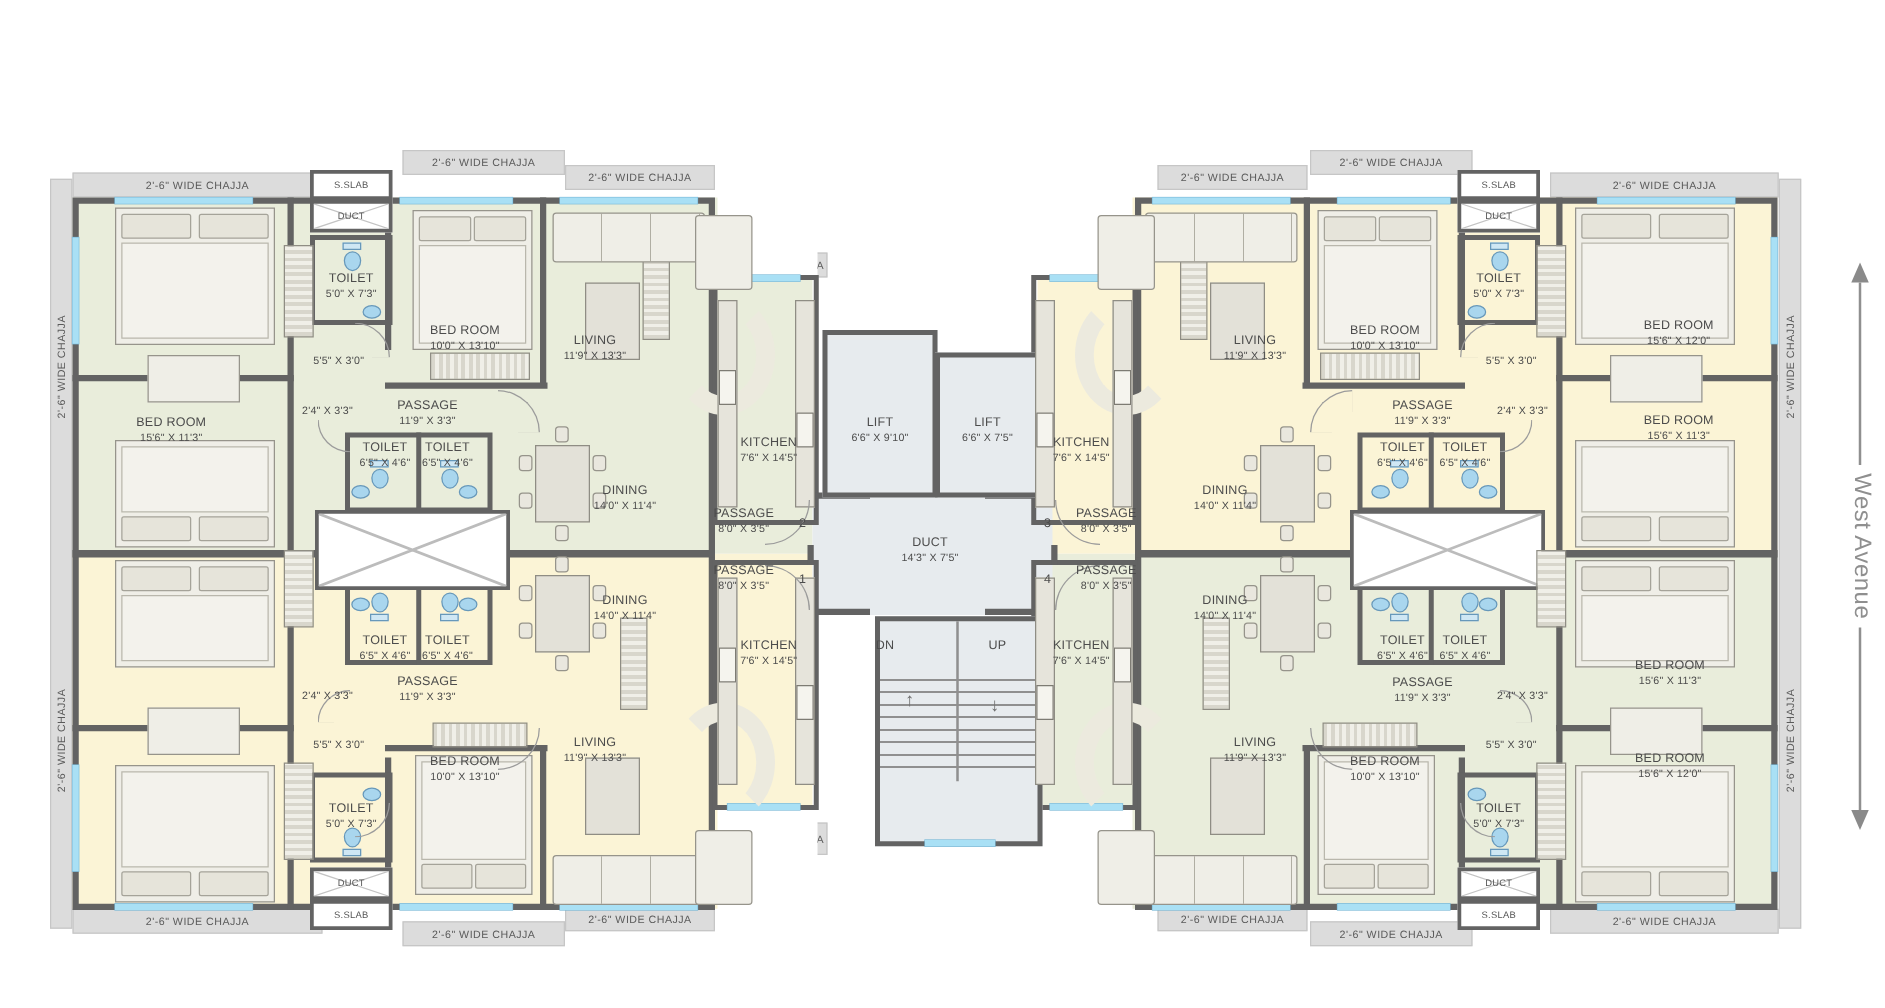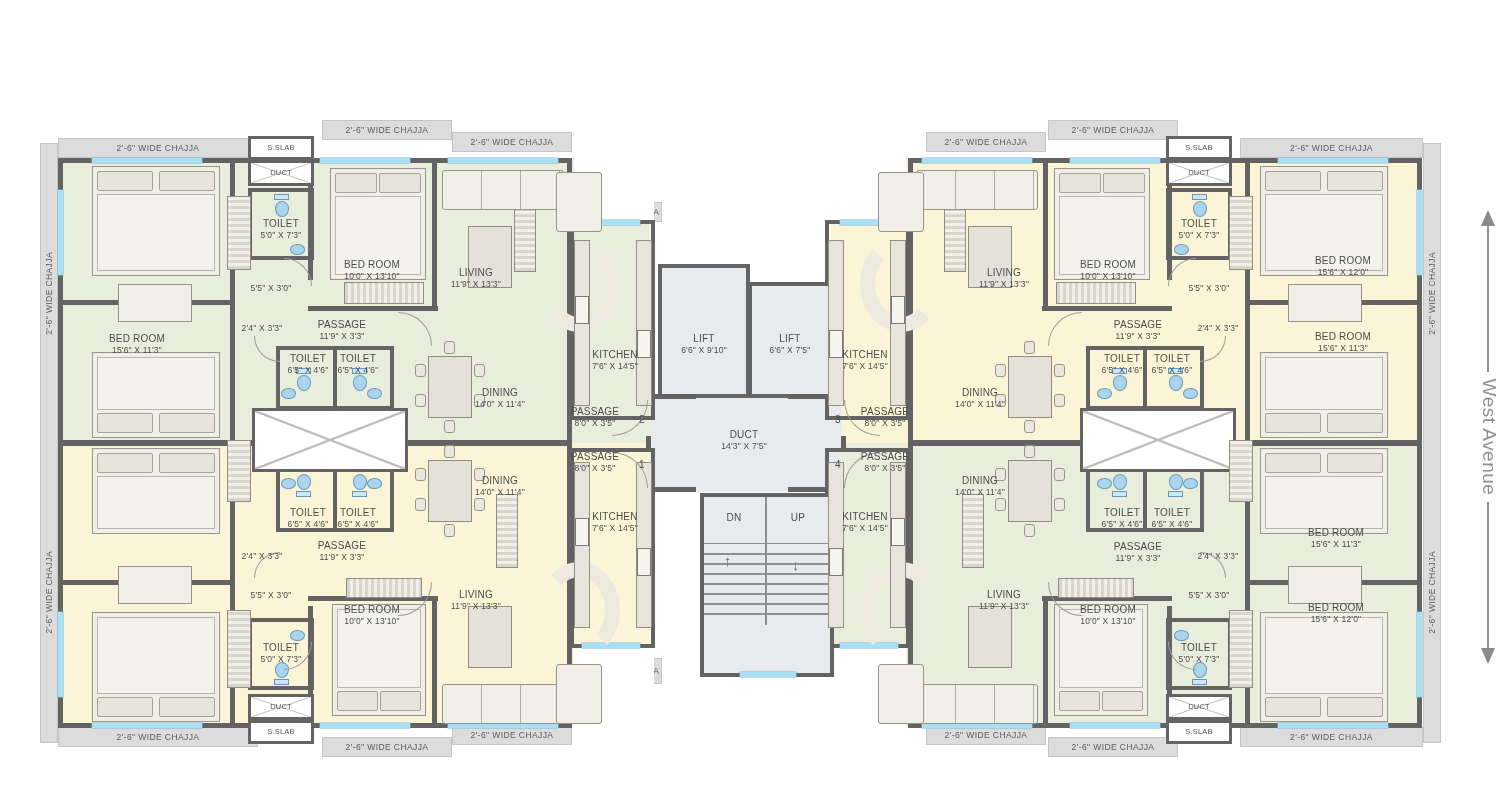--- a/index.html
+++ b/index.html
@@ -707,21 +707,21 @@
   <p class="lb one" style="left:1218px;top:329px">
       <span class="d">2'4" X 3'3"</span>
     </p>
   <p class="lb one" style="left:1218px;top:557px">
       <span class="d">2'4" X 3'3"</span>
     </p>
   <p class="lb num" style="left:642px;top:419px">2</p>
   <p class="lb num" style="left:642px;top:464px">1</p>
   <p class="lb num" style="left:838px;top:419px">3</p>
   <p class="lb num" style="left:838px;top:464px">4</p>
-  <p class="lb" style="left:734px;top:517px">DN</p>
+  <p class="lb" style="left:708px;top:517px">DN</p>
   <p class="lb" style="left:798px;top:517px">UP</p>
   <p class="lb sm" style="left:281px;top:148px">S.SLAB</p>
   <p class="lb sm" style="left:281px;top:173px">DUCT</p>
   <p class="lb sm" style="left:281px;top:707px">DUCT</p>
   <p class="lb sm" style="left:281px;top:732px">S.SLAB</p>
   <p class="lb sm" style="left:1199px;top:148px">S.SLAB</p>
   <p class="lb sm" style="left:1199px;top:173px">DUCT</p>
   <p class="lb sm" style="left:1199px;top:707px">DUCT</p>
   <p class="lb sm" style="left:1199px;top:732px">S.SLAB</p>
 

